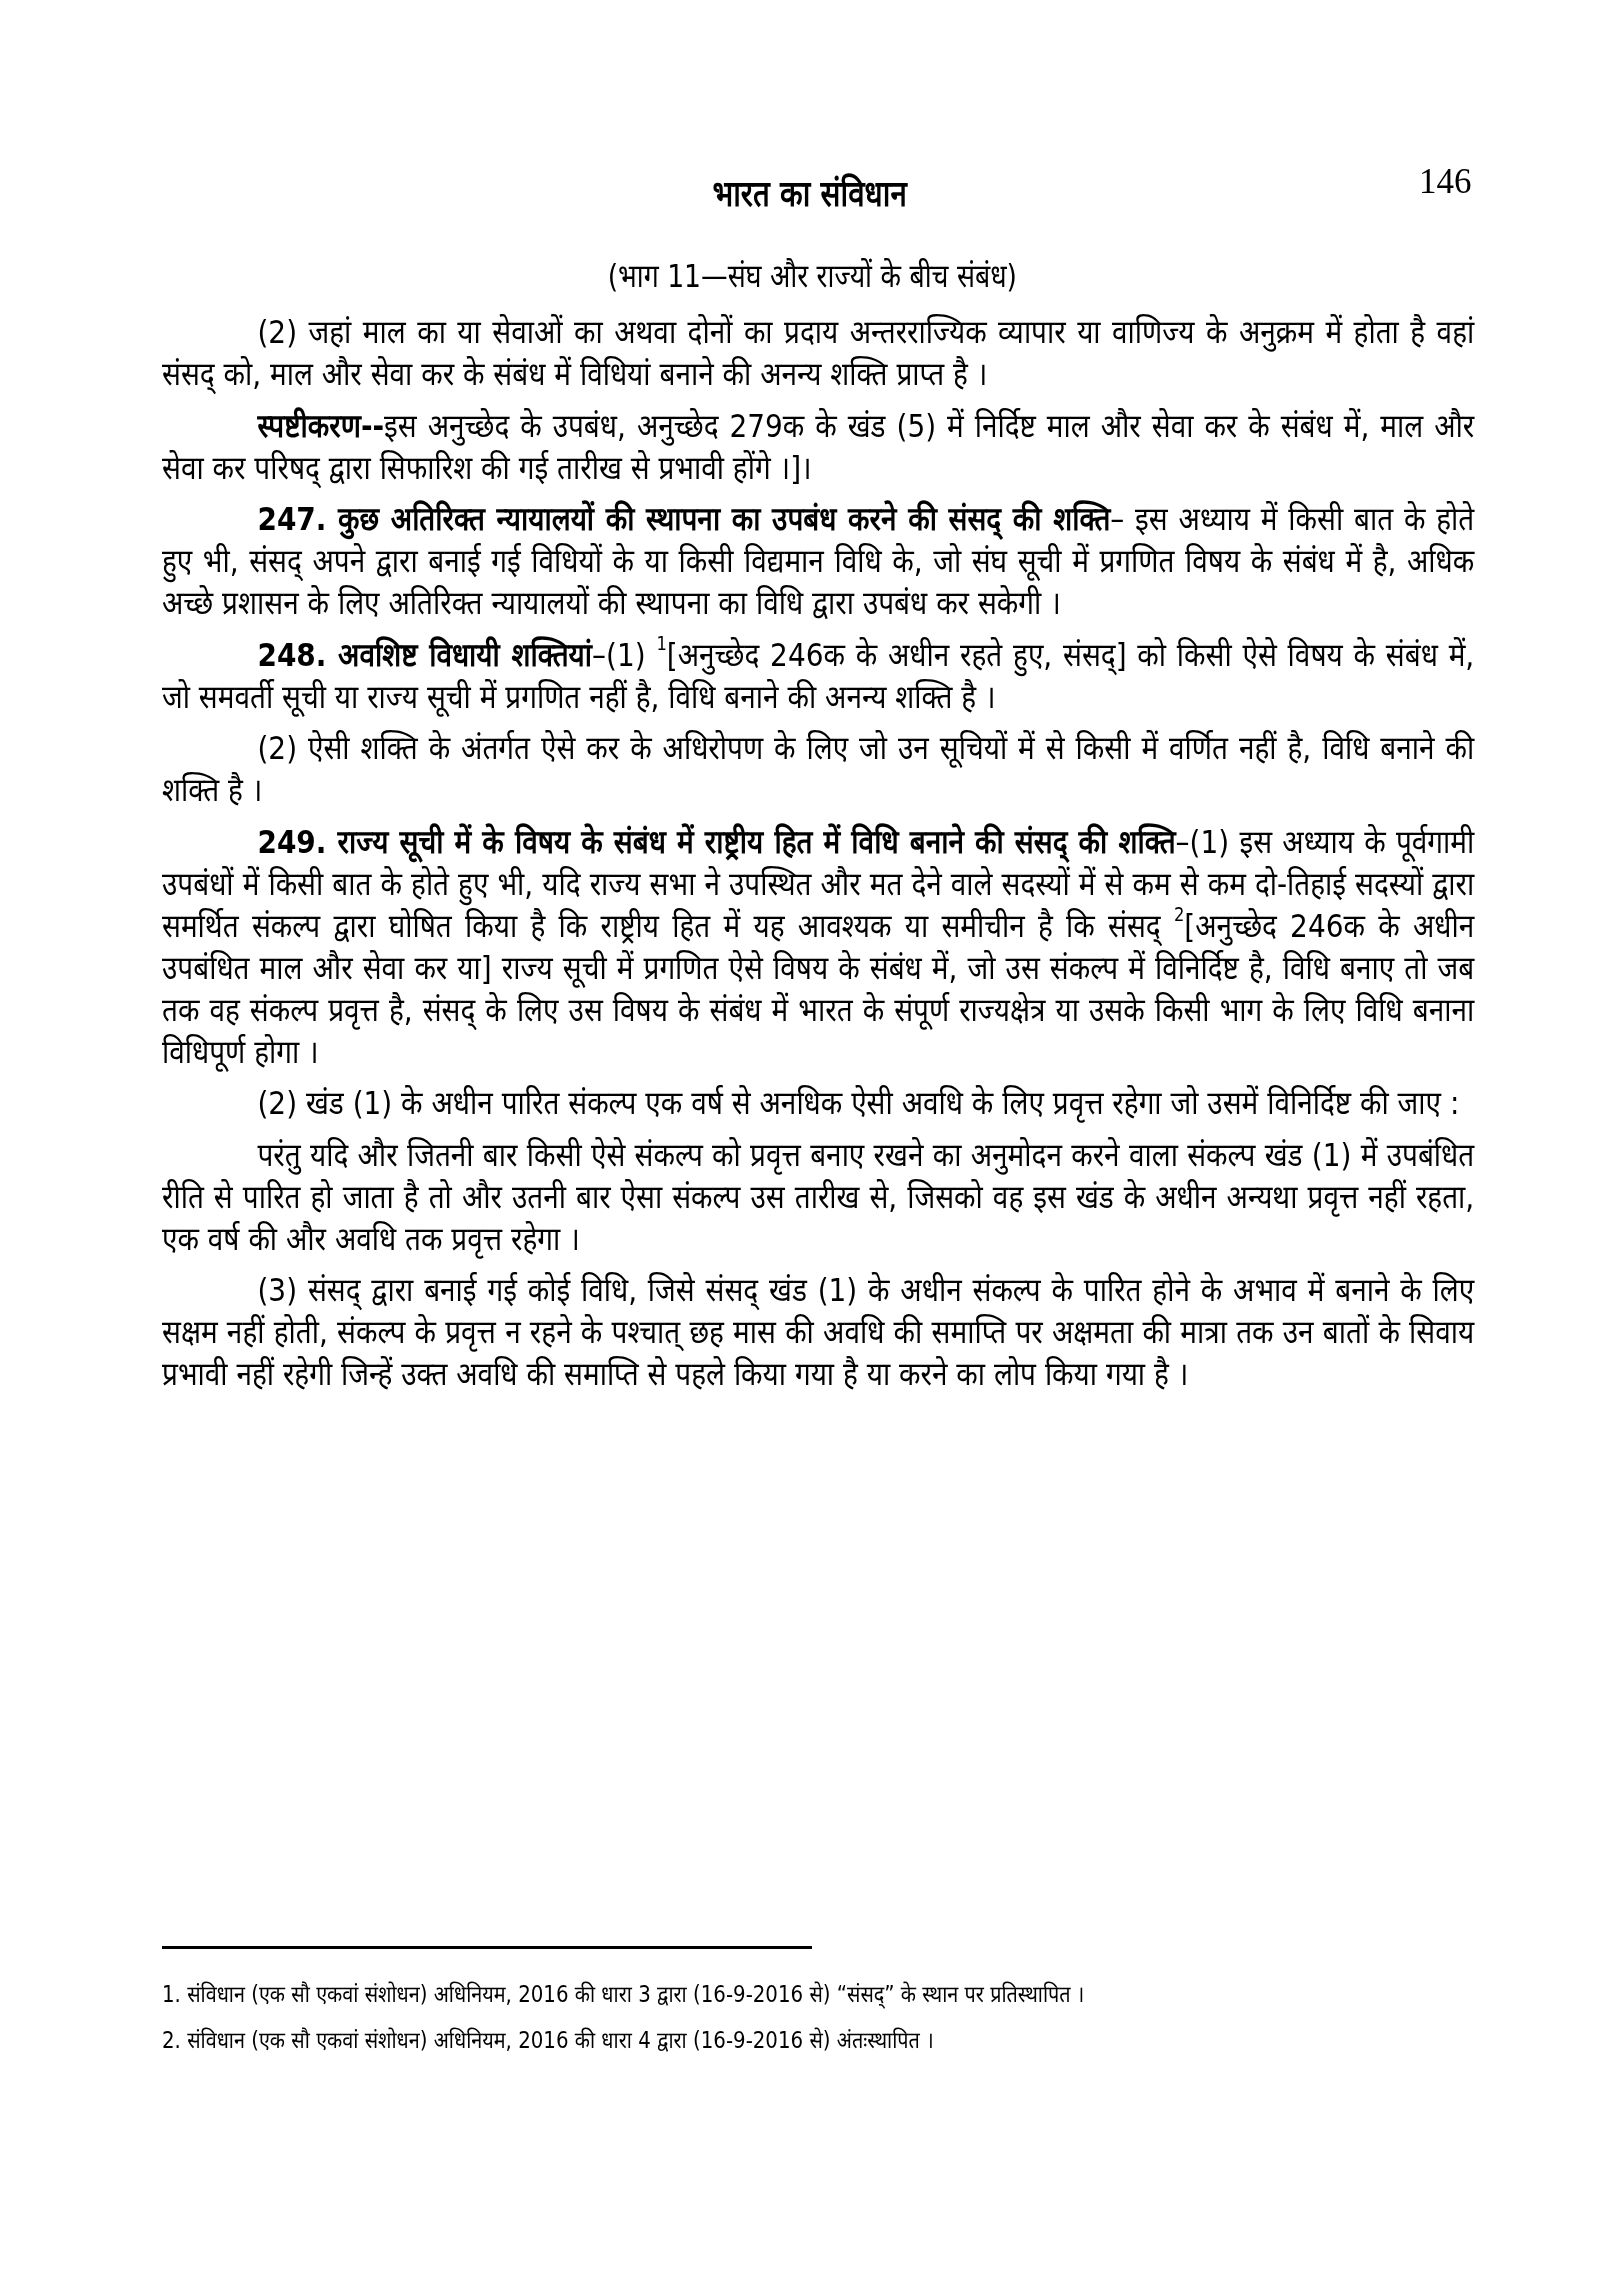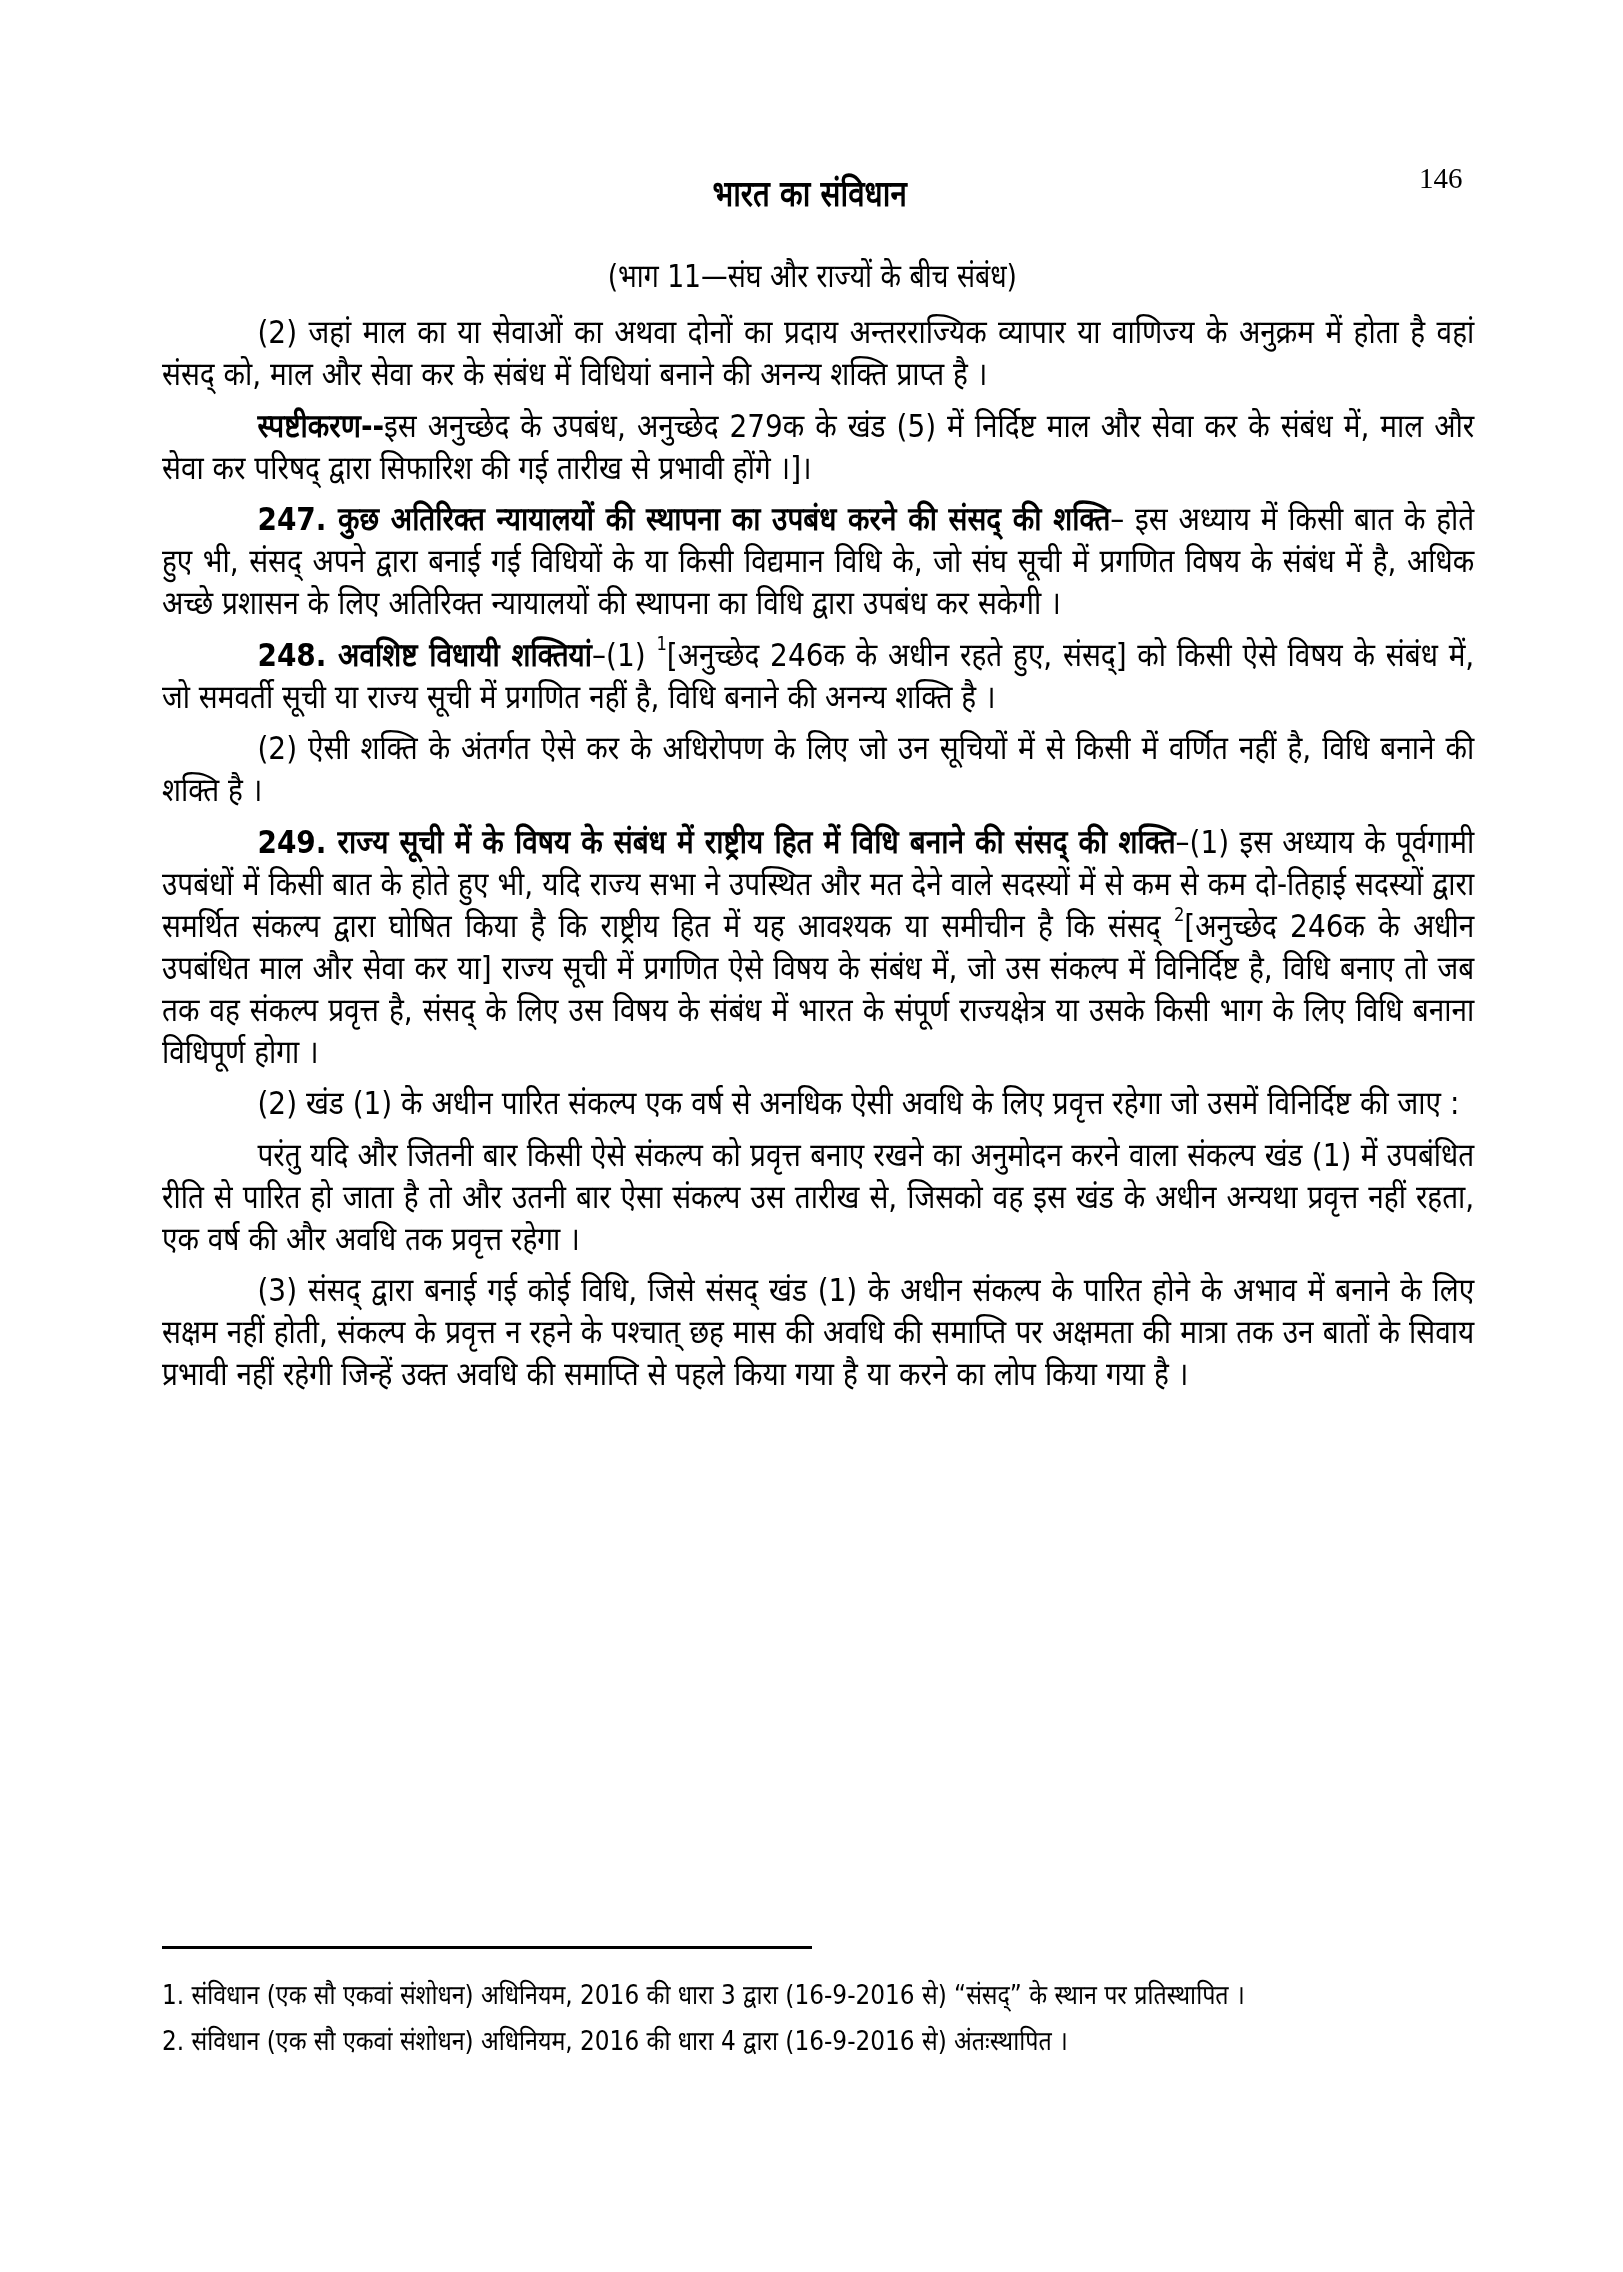--- a/index.html
+++ b/index.html
@@ -1,20 +1,20 @@
 <!DOCTYPE html>
 <html style="font-size:12.7px"><head>
   <meta charset="utf-8">
   <style>
     html, body { margin: 0; padding: 0; background: #ffffff; }
     body { width: 1623px; height: 2273px; position: relative; overflow: hidden; color: #000; }
     .page { position: absolute; left: 0; top: 0; width: 1623px; height: 2273px; }
     .page-number {
       position: absolute; left: 1419px; top: 162px;
-      font-family: "Liberation Serif", serif; font-size: 29px; color: #000;
+      font-family: "Liberation Serif", serif; font-size: 35px; color: #000;
     }
     .title {
       position: absolute; left: 0; width: 1623px; top: 168px; text-align: center;
       font-family: "DejaVu Sans", sans-serif; font-weight: bold; font-size: 36px;
       transform: scaleX(0.82); transform-origin: 801px 0;
     }
     .subtitle {
       position: absolute; left: 0; width: 1623px; top: 252px; text-align: center;
       font-family: "DejaVu Sans", sans-serif; font-size: 32.5px;
       transform: scaleX(0.82); transform-origin: 816px 0;
@@ -26,21 +26,21 @@
     .para {
       text-align: justify; text-indent: 111px; margin: 0 0 9.5px 0;
     }
     .para .b { font-weight: bold; }
     sup { font-size: 19px; line-height: 0; position: relative; top: -3.2px; }
     .rule {
       position: absolute; left: 162px; top: 1946px; width: 650px; height: 3.2px; background: #000;
     }
     .footnotes {
       position: absolute; left: 162px; top: 1974px; width: 1312px;
-      font-family: "DejaVu Sans", sans-serif; font-size: 27px; line-height: 41px;
+      font-family: "DejaVu Sans", sans-serif; font-size: 23px; line-height: 41px;
     }
     .fn { margin: 0 0 4.8px 0; padding-left: 32px; text-indent: -32px; text-align: justify; }
     
     .cond { display: block; transform: scaleX(0.86); transform-origin: 0 0; width: 116.3%; }
   </style>
 </head>
 <body>
 
 <div class="page">
 

